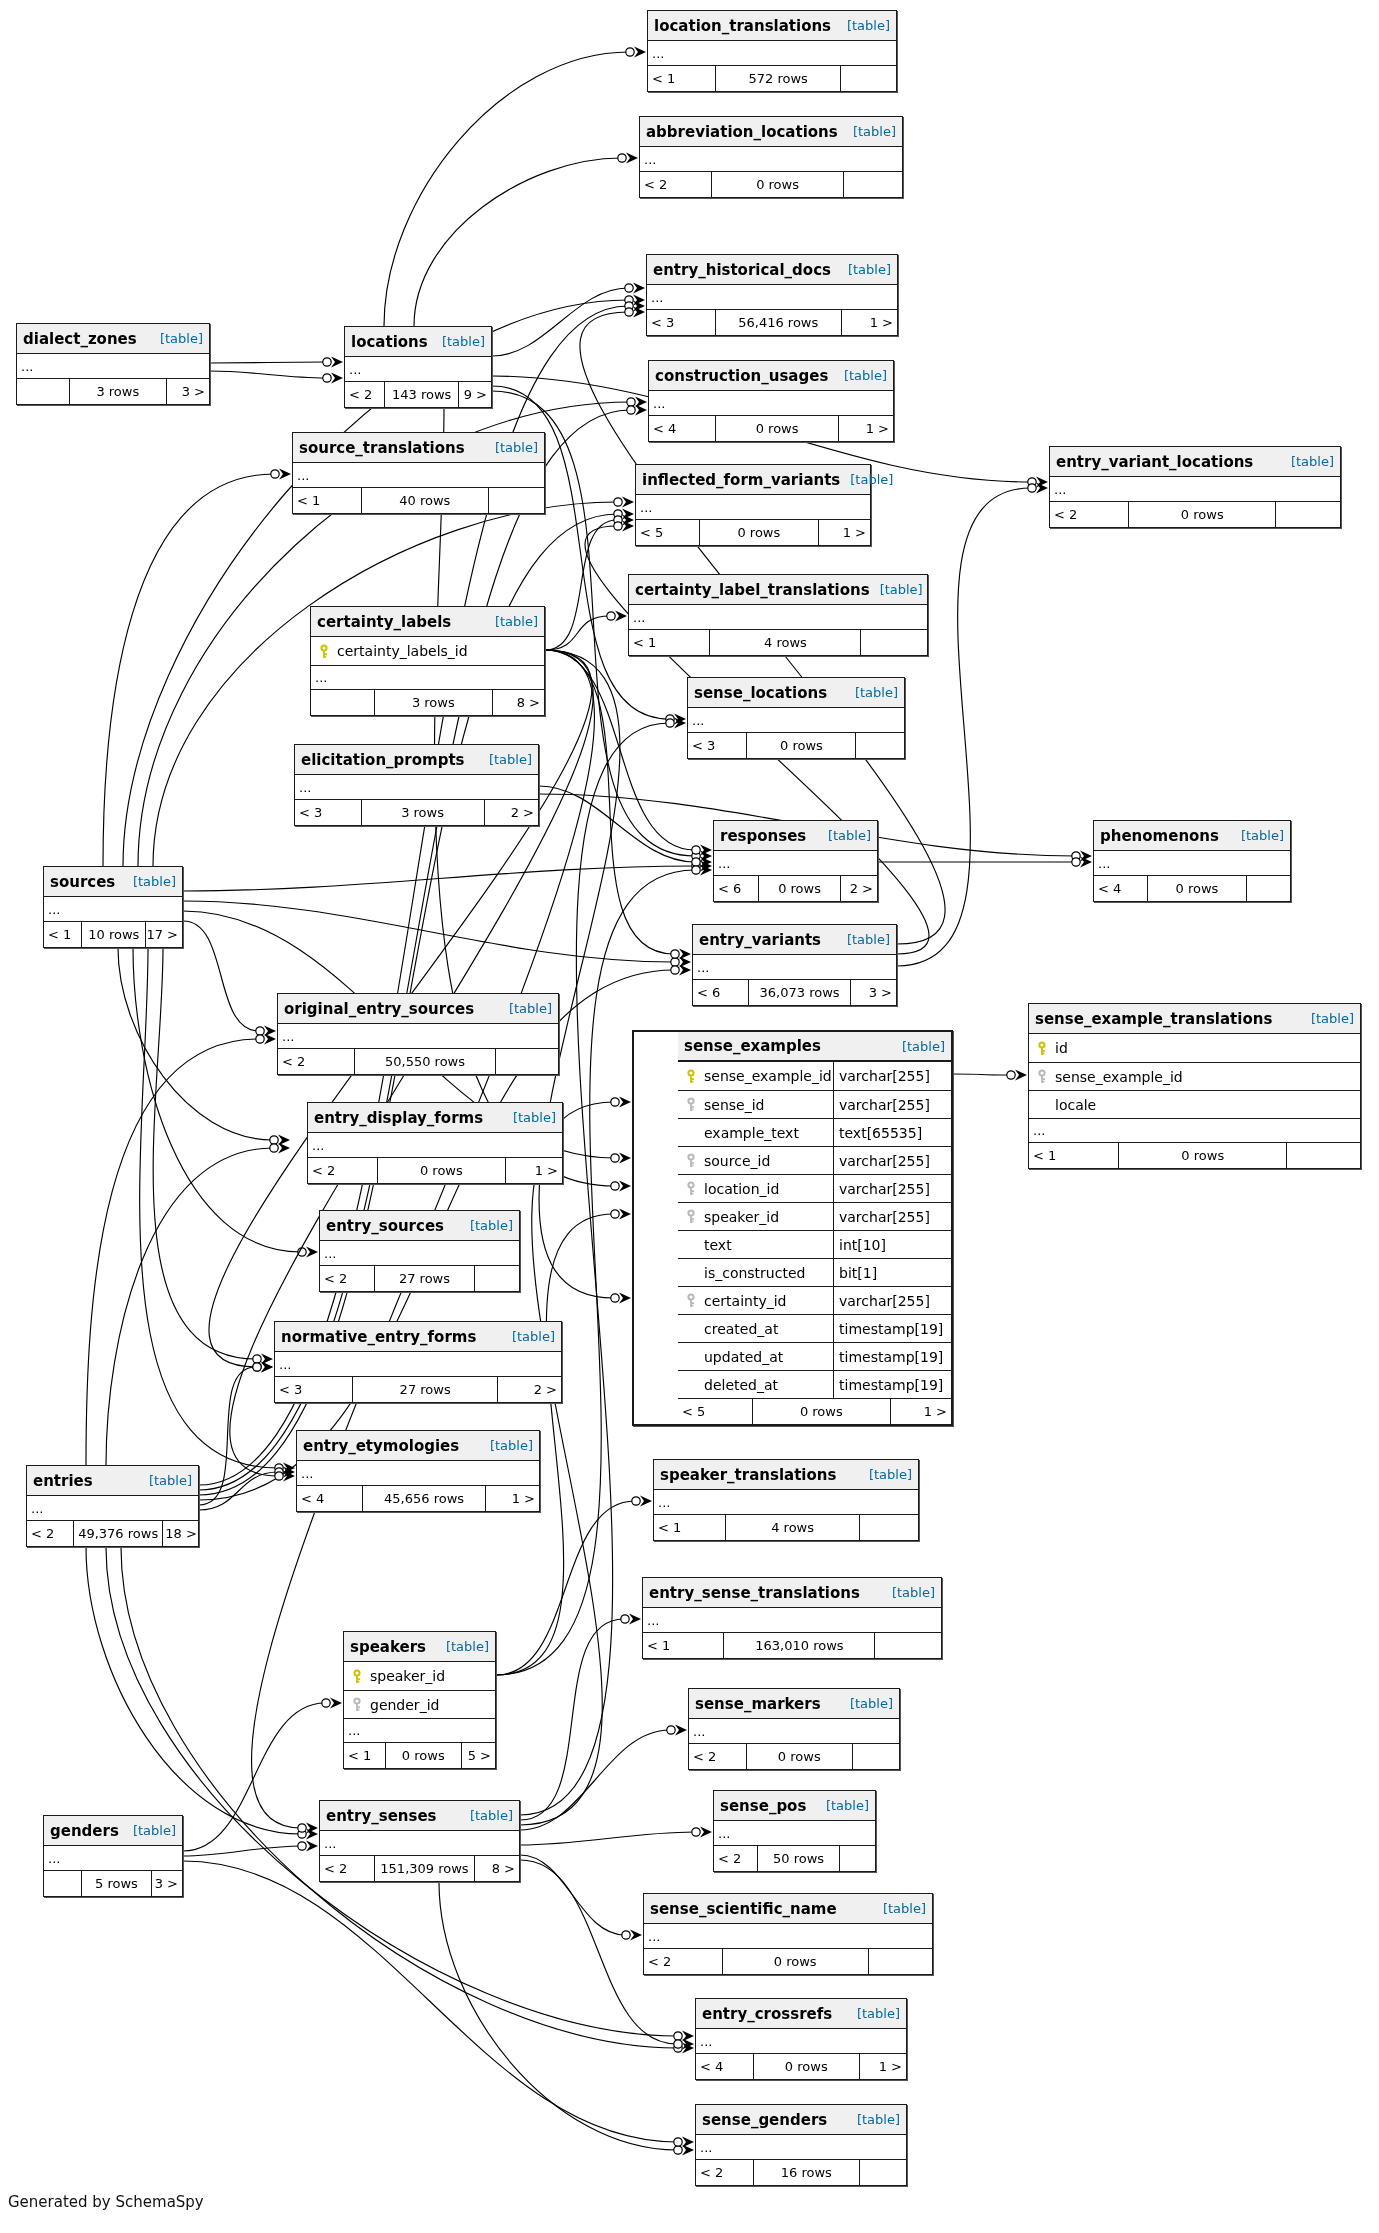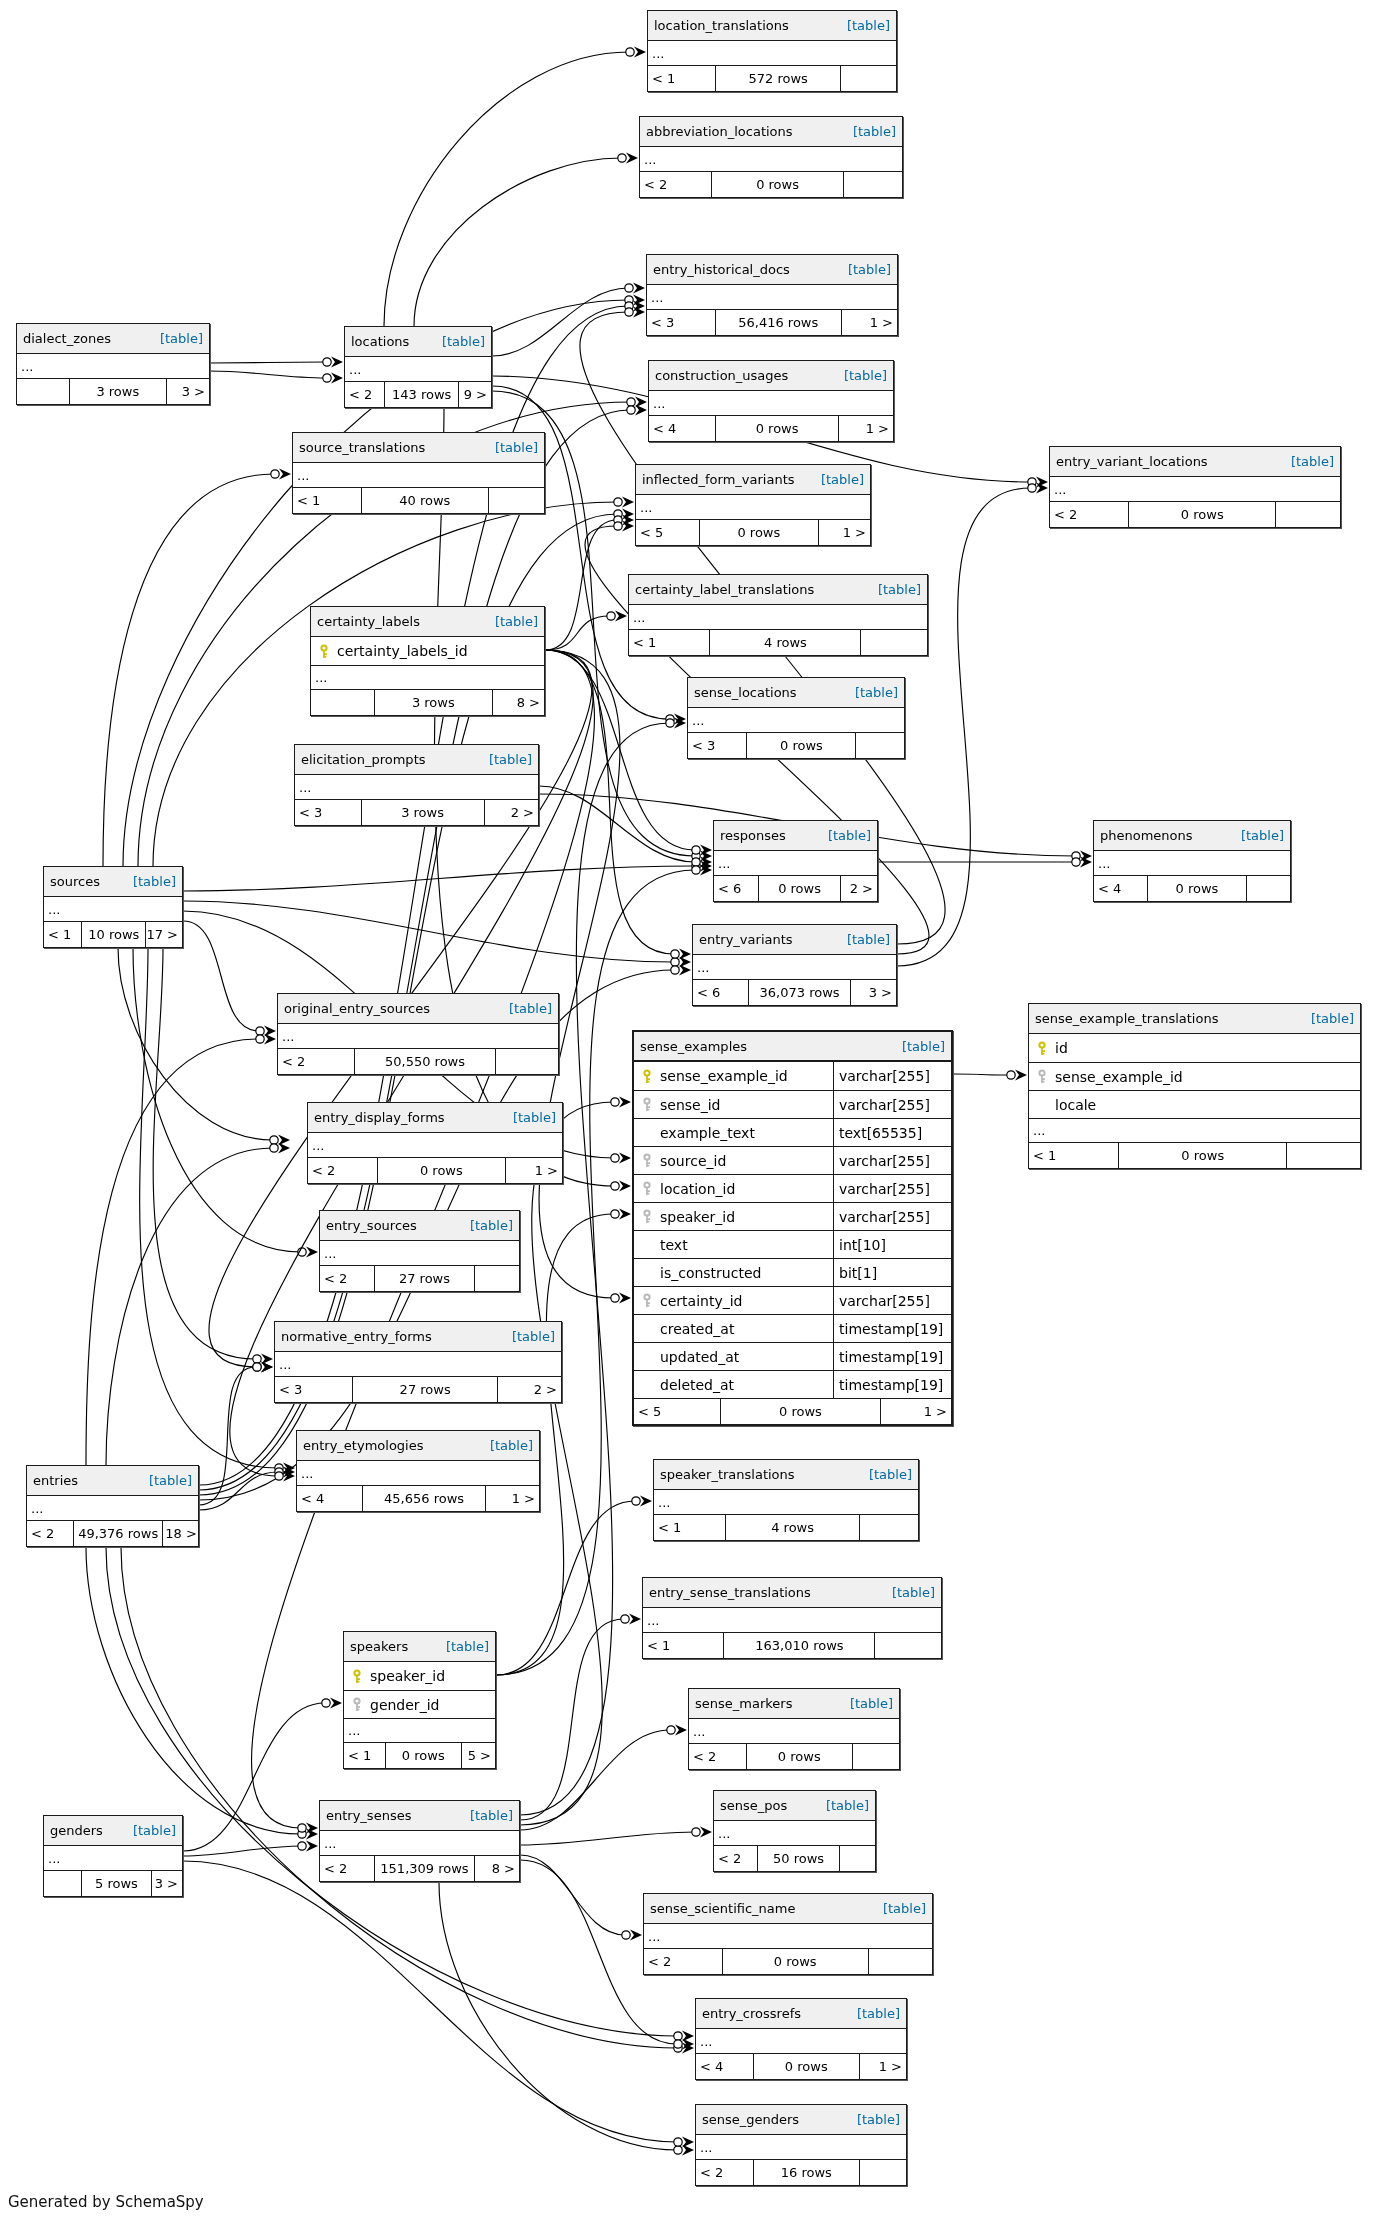--- a/index.html
+++ b/index.html
@@ -6,25 +6,25 @@
   html,body { background:#ffffff; }
   body { font-family: "DejaVu Sans", "Liberation Sans", sans-serif; }
   #canvas { position: relative; width:1379px; height:2233px; background:#fff; overflow:hidden; }
   #edges { position:absolute; left:0; top:0; z-index:0; }
   #edges path.rel { fill:none; stroke:#000; stroke-width:1.15; }
   #edges path.arrow { fill:#000; stroke:none; }
   #edges circle.dot { fill:#fff; stroke:#000; stroke-width:1.2; }
 
   .dbtable { position:absolute; z-index:1; background:#fff; border:1px solid #1a1a1a;
              box-shadow: 1px 1px 0 #555; font-size:13px; color:#000; }
-  .dbtable.emph { border-width:2px; }
+  .dbtable.emph { border-width:2px;padding-left:44px; }
   .thead { height:30px; background:#f0f0f0; border-bottom:1px solid #1a1a1a;
            display:flex; align-items:center; justify-content:space-between; padding:0 6px; }
   .emph .thead { border-bottom-width:2px; }
-  .tname { font-weight:normal; font-size:13px; letter-spacing:0; }
+  .tname { font-weight:bold; font-size:15px; letter-spacing:0; }
   .ttag { font-size:13px; color:#0369a1; padding-left:10px; white-space:nowrap; }
   .trow { height:24px; display:flex; align-items:center; padding-left:4px; border-top:1px solid #1a1a1a; }
   .trow:first-of-type, .thead + .trow { border-top:none; }
   .trow.col { height:28px; padding-left:0; }
   .keycell { width:26px; flex:0 0 26px; display:flex; align-items:center; justify-content:center; }
   .cname { flex:1; font-size:14px; white-space:nowrap; overflow:hidden; }
   .ctype { flex:0 0 118px; align-self:stretch; border-left:1px solid #1a1a1a;
            display:flex; align-items:center; padding-left:5px; font-size:14px; white-space:nowrap; }
   .tfoot { height:26px; display:flex; border-top:1px solid #1a1a1a; font-size:13px; align-items:stretch; }
   .fl { flex:0 0 27%; display:flex; align-items:center; padding-left:4px; white-space:nowrap; }

